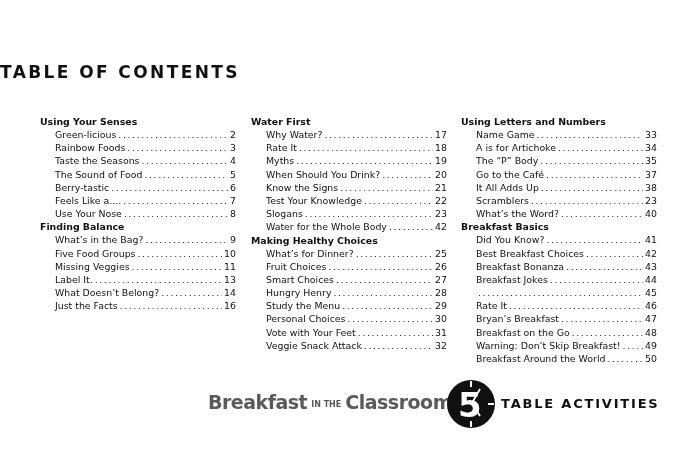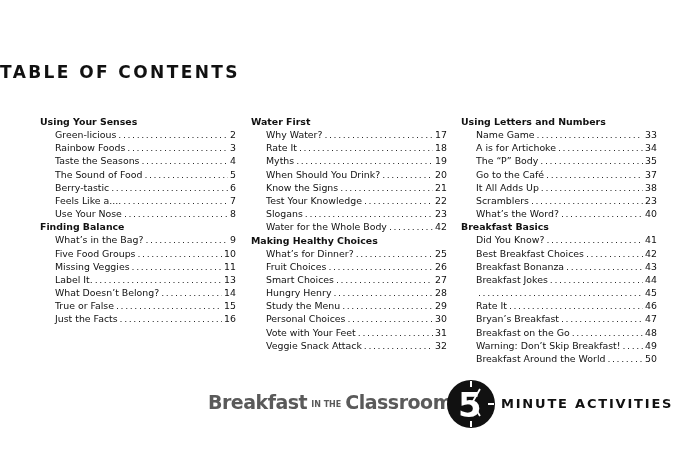--- a/index.html
+++ b/index.html
@@ -87,25 +87,20 @@
         <span class="label">Label It.</span>
         <span class="dots"></span>
         <span class="page">13</span>
       </div>
       <div class="entry">
         <span class="label">What Doesn’t Belong?</span>
         <span class="dots"></span>
         <span class="page">14</span>
       </div>
       <div class="entry">
-        <span class="label">True or False</span>
-        <span class="dots"></span>
-        <span class="page">15</span>
-      </div>
-      <div class="entry">
         <span class="label">Just the Facts</span>
         <span class="dots"></span>
         <span class="page">16</span>
       </div>
     </div>
   </div>
 <div class="col col2">
     <div class="section">
       <div class="section-title">Water First</div>
       <div class="entry">
@@ -291,14 +286,14 @@
     <span>Breakfast</span><span class="small">IN THE</span><span>Classroom</span>
   </div>
   <svg class="clock" viewBox="0 0 52 52">
     <circle cx="26" cy="26" r="24" fill="#111"></circle>
     <line x1="26" y1="3" x2="26" y2="9" stroke="#fff" stroke-width="2"></line>
     <line x1="26" y1="43" x2="26" y2="49" stroke="#fff" stroke-width="2"></line>
     <line x1="43" y1="26" x2="49" y2="26" stroke="#fff" stroke-width="2"></line>
     <polyline points="35,11 27,25 35,38" fill="none" stroke="#fff" stroke-width="1.8"></polyline>
     <text x="13" y="39" font-family="DejaVu Sans, sans-serif" font-weight="bold" font-size="34" fill="#fff">5</text>
   </svg>
-  <div class="minute">MINUTE ACTIVITIES</div>
+  <div class="minute">TABLE ACTIVITIES</div>
 </div>
 
 </body></html>

